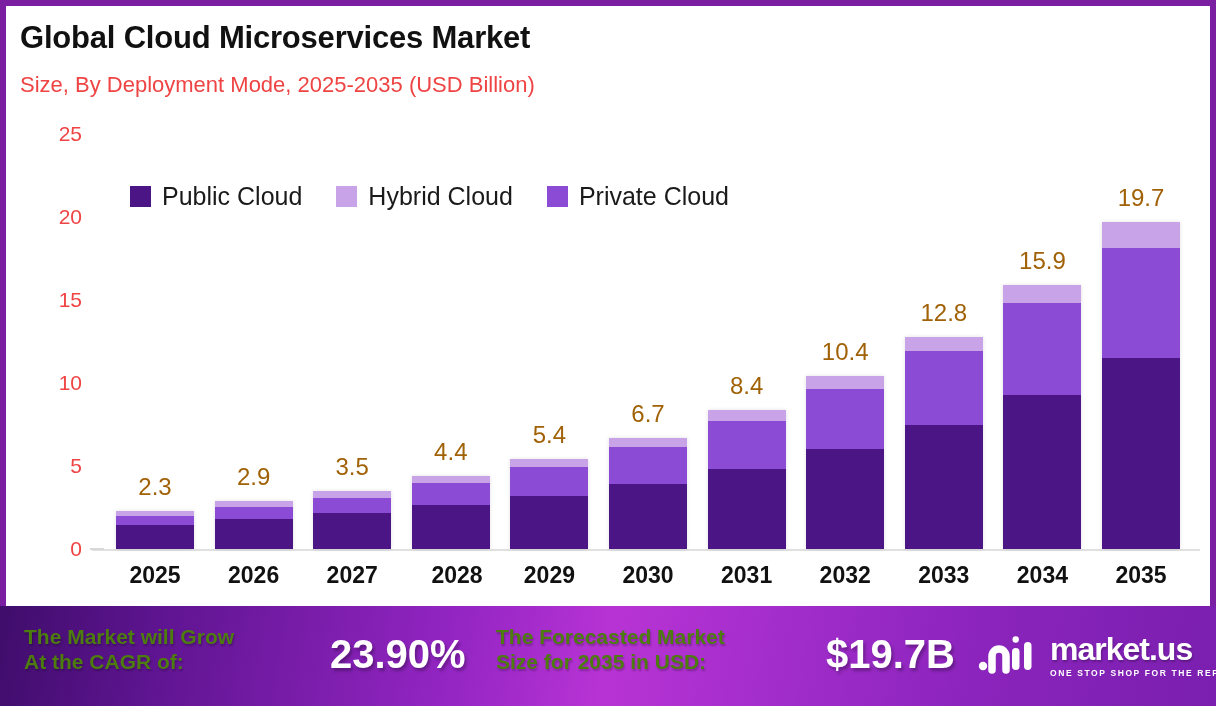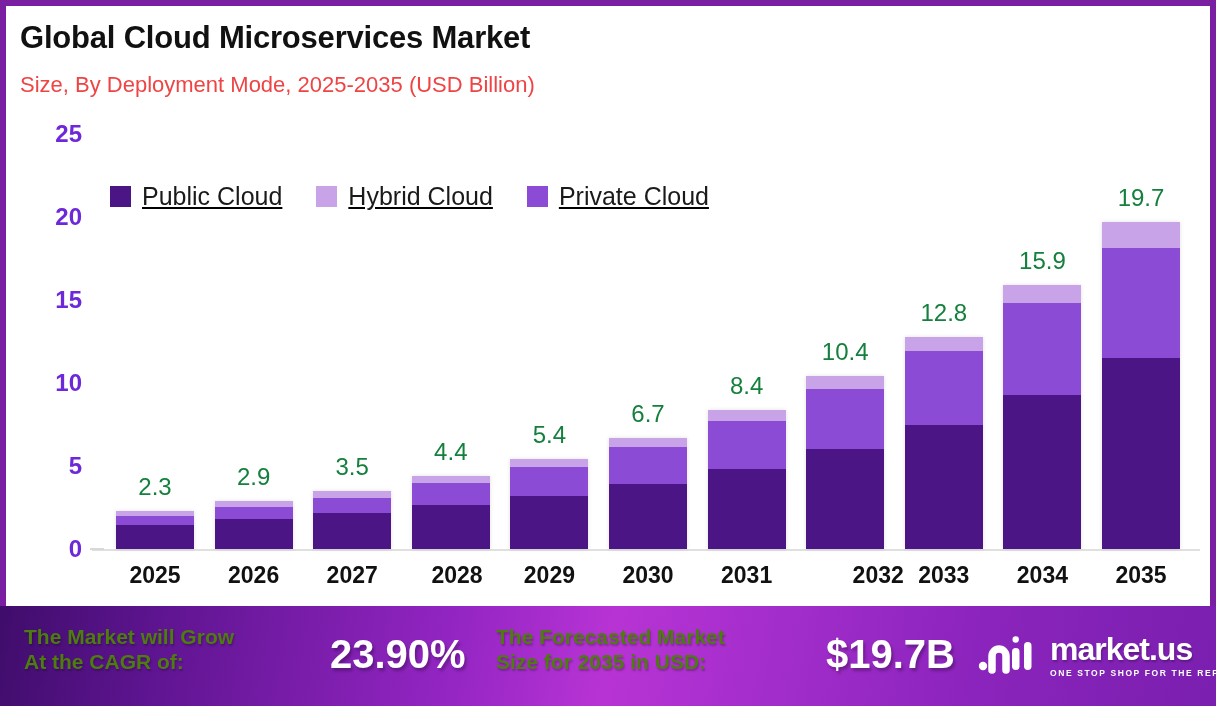--- a/index.html
+++ b/index.html
@@ -44,26 +44,25 @@
     left: 14px; top: 66px;
     font-size: 22px;
     font-weight: 400;
     color: #ef4444;
     white-space: nowrap;
   }
 
   
   .legend {
     position: absolute;
-    left: 104px; top: 176px;
+    left: 124px; top: 176px;
     display: flex;
     align-items: flex-end;
     gap: 34px;
     z-index: 5;
-    text-decoration: underline;
   }
   .legend-item {
     display: flex;
     align-items: center;
     gap: 11px;
   }
   .legend-swatch {
     width: 21px; height: 21px;
     display: inline-block;
     flex: 0 0 auto;
@@ -78,23 +77,23 @@
   .plot {
     position: absolute;
     left: 0; top: 0;
     width: 1204px; height: 600px;
   }
   .ytick {
     position: absolute;
     left: 28px;
     width: 48px;
     text-align: right;
-    font-size: 24px;
-    font-weight: bold;
-    color: #6d28d9;
+    font-size: 21px;
+    font-weight: normal;
+    color: #ef4444;
     transform: translateY(-50%);
   }
   .tick-dash {
     position: absolute;
     width: 14px; height: 2px;
     background: #d8d8d8;
   }
   .baseline {
     position: absolute;
     left: 86px;
@@ -108,21 +107,21 @@
     display: flex;
     flex-direction: column;
     justify-content: flex-end;
     box-shadow: 0 0 4px rgba(0,0,0,0.12);
   }
   .seg { width: 100%; }
   .bar-label {
     position: absolute;
     text-align: center;
     font-size: 24px;
-    color: #15803d;
+    color: #a16207;
     white-space: nowrap;
     transform: translateX(-50%);
   }
   .xtick {
     position: absolute;
     top: 556px;
     text-align: center;
     font-size: 23px;
     font-weight: bold;
     color: #111;
@@ -272,21 +271,21 @@
           <div class="seg" style="height: 80.51px; background: rgb(75, 21, 133);"></div>
         </div>
         <div class="bar-label" style="left: 740.6px; top: 365.56px;">8.4</div>
         <div class="xtick" style="left: 740.6px;">2031</div>
         <div class="bar" style="left: 800.2px; width: 78px; height: 172.64px; bottom: 57px;">
           <div class="seg" style="height: 12.45px; background: rgb(201, 163, 232);"></div>
           <div class="seg" style="height: 59.76px; background: rgb(139, 75, 212);"></div>
           <div class="seg" style="height: 100.43px; background: rgb(75, 21, 133);"></div>
         </div>
         <div class="bar-label" style="left: 839.2px; top: 332.36px;">10.4</div>
-        <div class="xtick" style="left: 839.2px; margin-left: 33px;">2032</div>
+        <div class="xtick" style="left: 839.2px;">2032</div>
         <div class="bar" style="left: 898.8px; width: 78px; height: 212.48px; bottom: 57px;">
           <div class="seg" style="height: 14.11px; background: rgb(201, 163, 232);"></div>
           <div class="seg" style="height: 73.87px; background: rgb(139, 75, 212);"></div>
           <div class="seg" style="height: 124.5px; background: rgb(75, 21, 133);"></div>
         </div>
         <div class="bar-label" style="left: 937.8px; top: 292.52px;">12.8</div>
         <div class="xtick" style="left: 937.8px;">2033</div>
         <div class="bar" style="left: 997.4px; width: 78px; height: 263.94px; bottom: 57px;">
           <div class="seg" style="height: 17.43px; background: rgb(201, 163, 232);"></div>
           <div class="seg" style="height: 92.13px; background: rgb(139, 75, 212);"></div>

